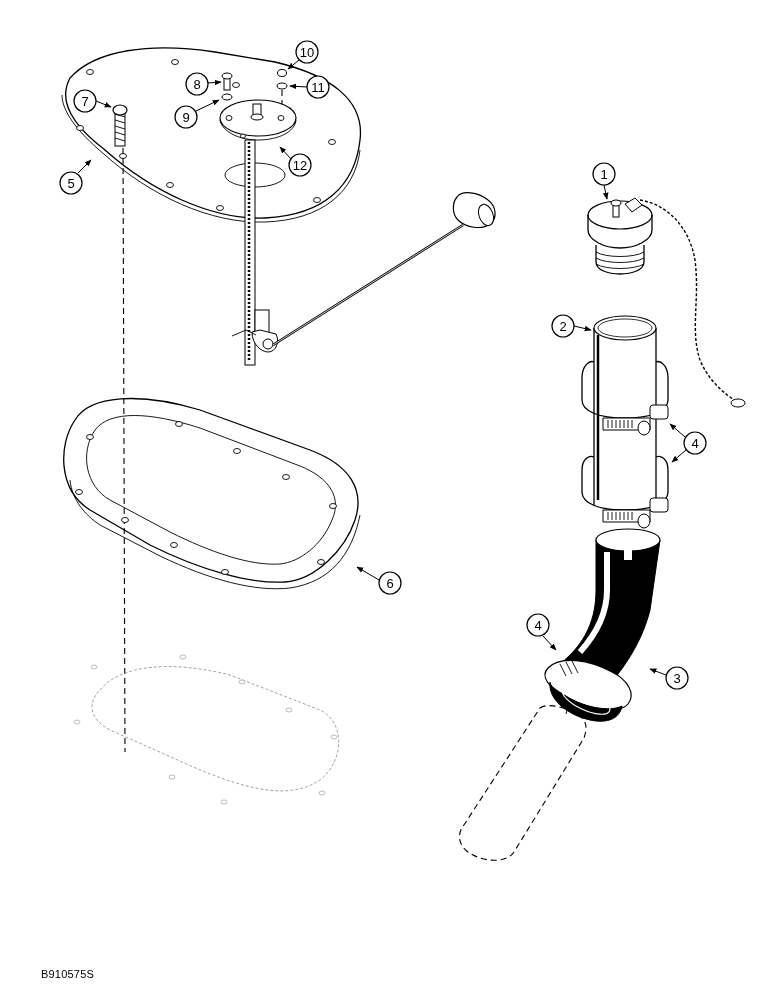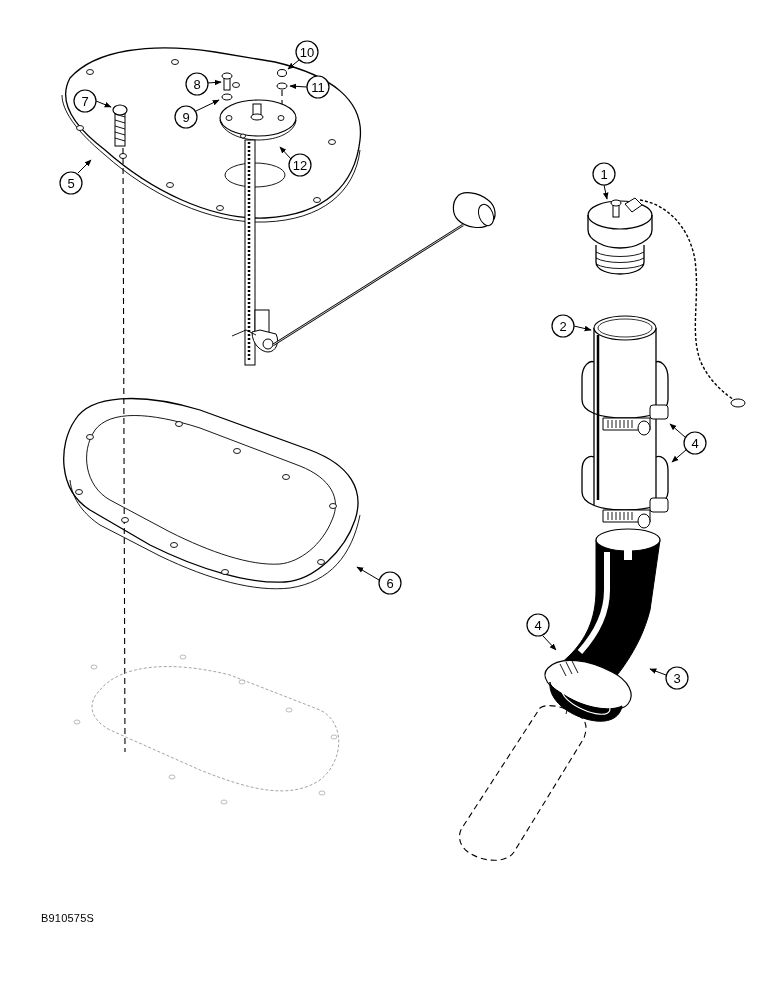--- a/index.html
+++ b/index.html
@@ -1,20 +1,20 @@
 <!DOCTYPE html>
 <html><head>
   <meta charset="utf-8">
   <style>
     html, body { margin: 0; padding: 0; background: #ffffff; }
     body { width: 772px; height: 1000px; position: relative; overflow: hidden;
            font-family: "Liberation Sans", sans-serif; }
     #diagram { position: absolute; left: 0; top: 0; width: 772px; height: 1000px; }
     .callout-text { font-family: "Liberation Sans", sans-serif; font-size: 13px; fill: #000; text-anchor: middle; dominant-baseline: central; }
-    .fig-id { position: absolute; left: 41px; top: 912px; font-size: 11px; color: #000;
+    .fig-id { position: absolute; left: 41px; top: 968px; font-size: 11px; color: #000;
               font-family: "Liberation Sans", sans-serif; letter-spacing: 0.2px; }
     .ln { fill: none; stroke: #000; stroke-width: 1.3; }
     .thin { fill: none; stroke: #000; stroke-width: 0.9; }
     .faint { fill: none; stroke: #9a9a9a; stroke-width: 0.9; stroke-dasharray: 3 2; }
     .dash { fill: none; stroke: #000; stroke-width: 1.1; stroke-dasharray: 6 4; }
     .hole { fill: #fff; stroke: #000; stroke-width: 0.9; }
     .fhole { fill: #fff; stroke: #aaa; stroke-width: 0.8; }
     .solid { fill: #000; stroke: #000; }
   </style>
 </head>

